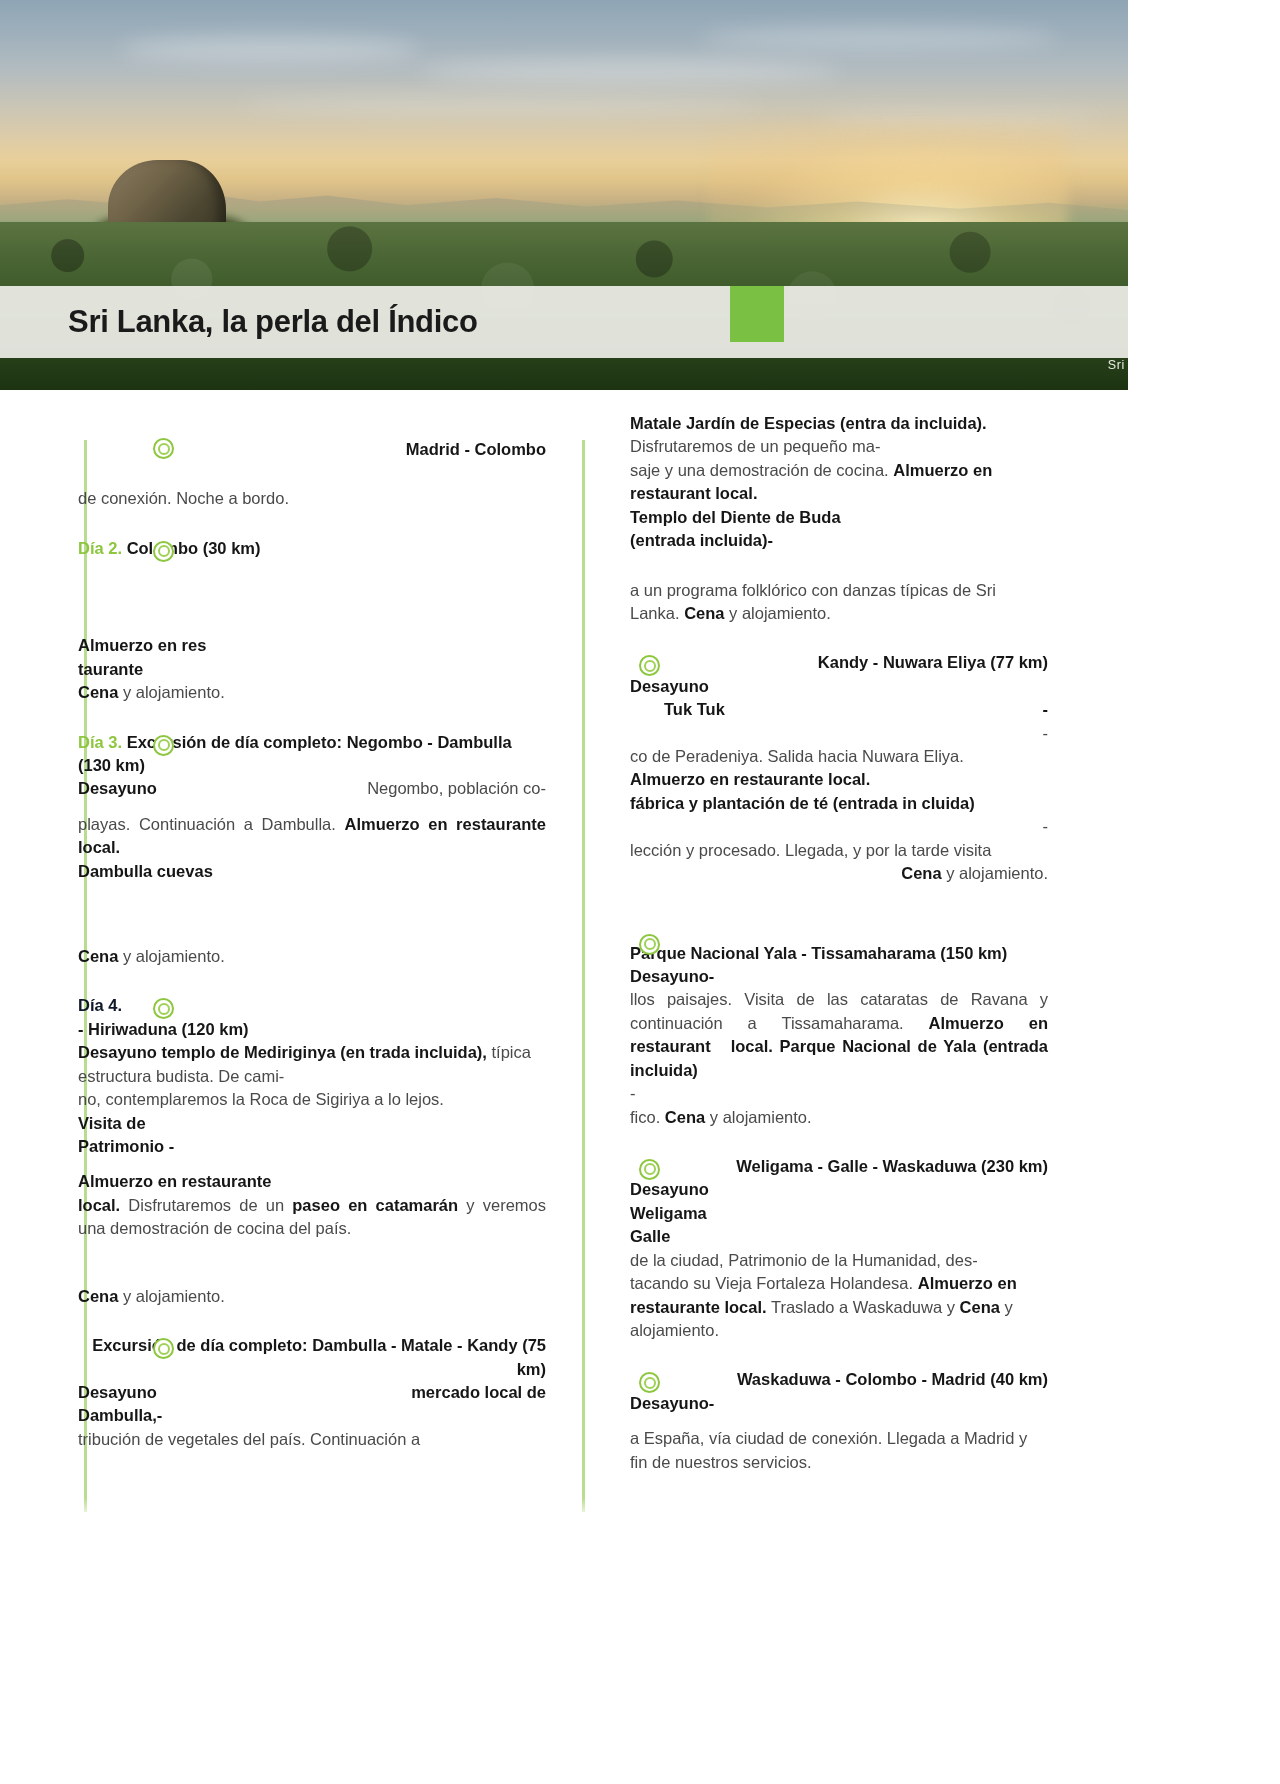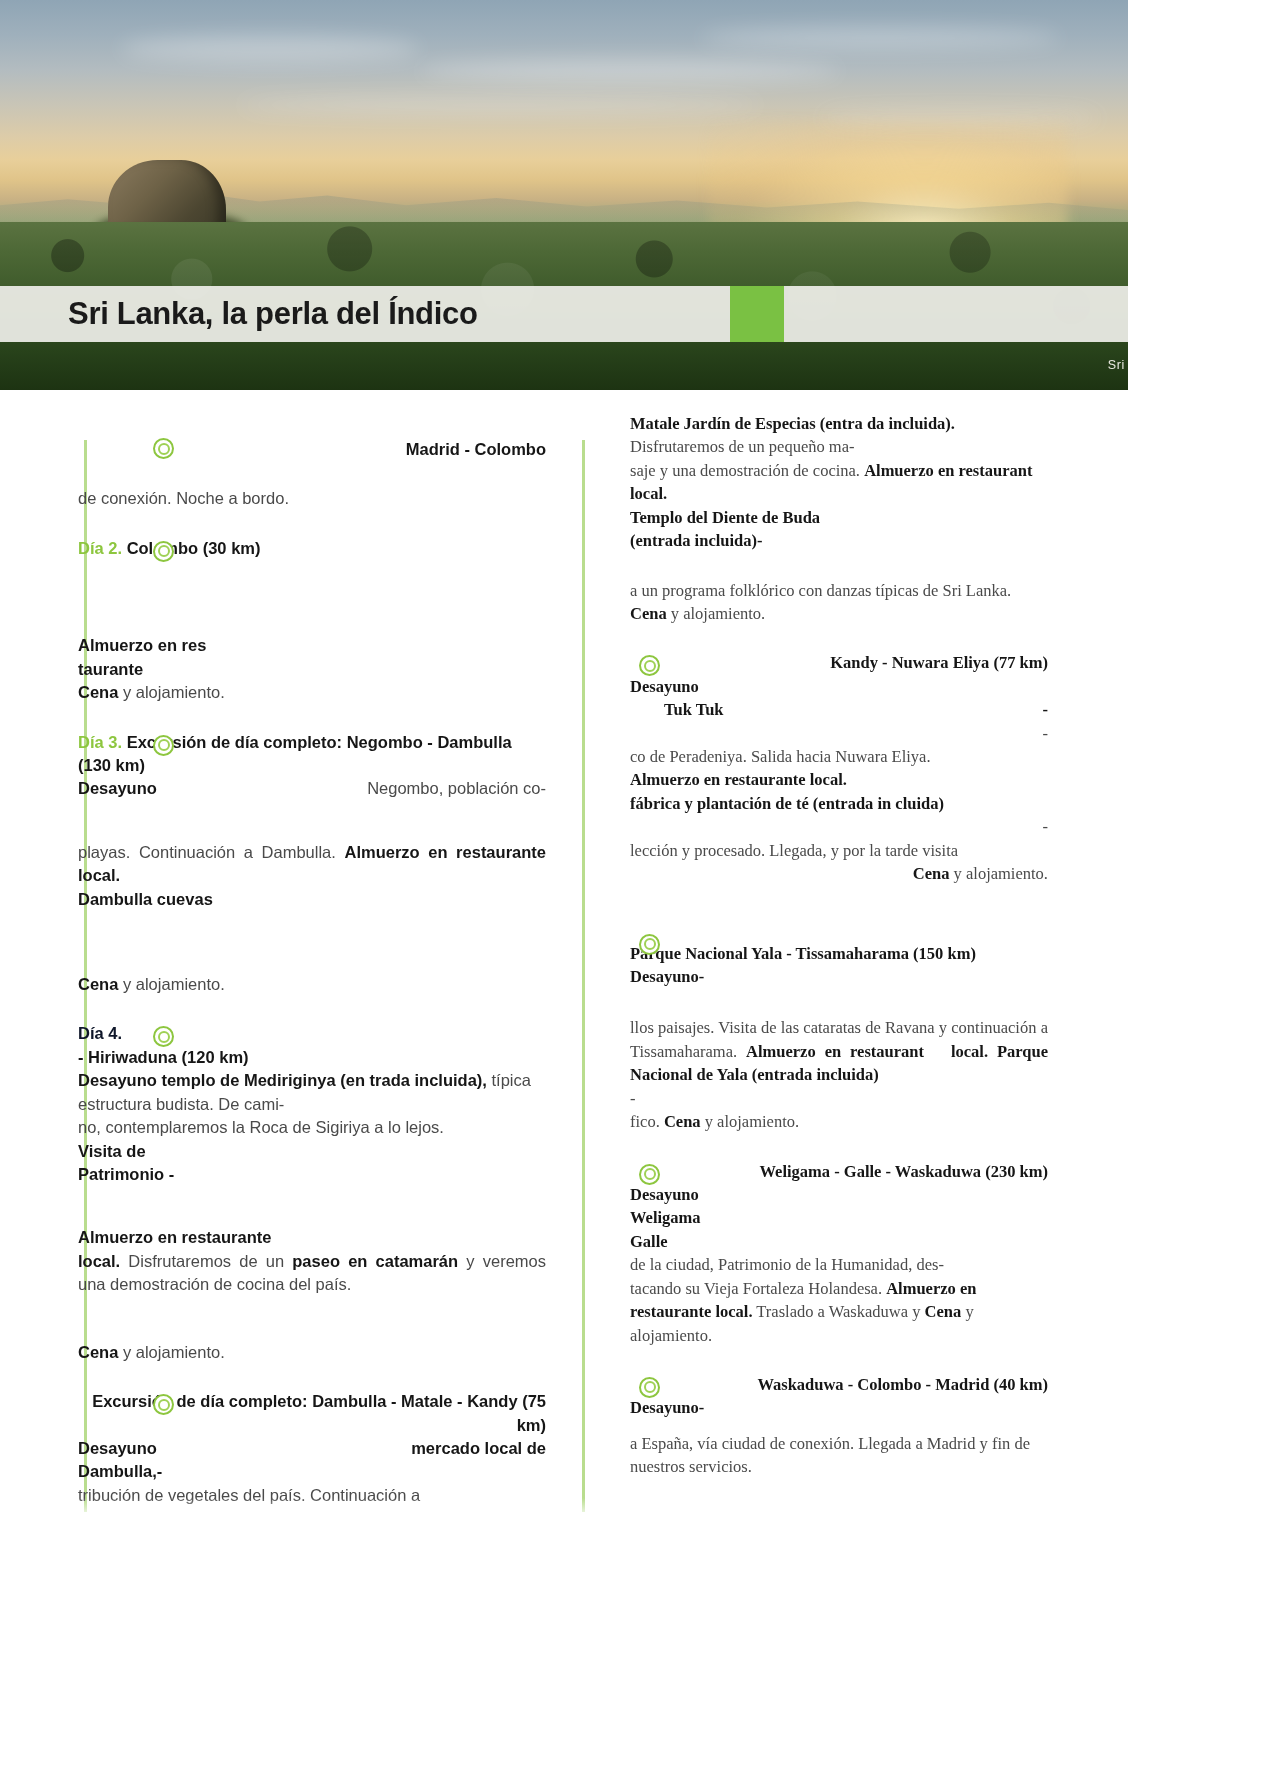--- a/index.html
+++ b/index.html
@@ -124,21 +124,21 @@
       radial-gradient(circle at 72% 44%, rgba(255,255,255,0.05) 0 24px, transparent 25px),
       radial-gradient(circle at 86% 18%, rgba(0,0,0,0.24) 0 20px, transparent 21px),
       radial-gradient(circle at 95% 50%, rgba(0,0,0,0.20) 0 18px, transparent 19px);
   }
 
   
   .title-bar {
     position: absolute;
     left: 0; top: 286px;
     width: 1128px;
-    height: 56px;
+    height: 72px;
     background: rgba(238,238,232,0.93);
     display: flex;
     align-items: center;
   }
   .title-text {
     margin-left: 68px;
     font-size: 31px;
     font-weight: bold;
     color: #1a1a1a;
     letter-spacing: -0.3px;
@@ -175,21 +175,21 @@
     height: 1110px;
     display: flex;
   }
   .column {
     position: relative;
     width: 564px;
     height: 100%;
     padding-left: 78px;
     padding-right: 18px;
   }
-  .column.right { padding-left: 66px; padding-right: 80px; font-family: Liberation Serif, serif; }
+  .column.right { padding-left: 66px; padding-right: 80px; }
 
   
   .rail {
     position: absolute;
     top: 28px;
     bottom: 10px;
     width: 3px;
     background: #b9dd8e;
   }
   .column.left  .rail { left: 84px; }
@@ -229,21 +229,21 @@
   }
   .b  { font-weight: bold; color: #161616; }
   .day-label { color: #8dc63f; font-weight: bold; }
   .heading {
     font-size: 16.5px;
     font-weight: bold;
     color: #161616;
     line-height: 1.42;
   }
   .center { text-align: right; }
-  .just { text-align: justify; margin-top: 28px; }
+  .just { text-align: justify; }
   .right-align { text-align: right; }
   .gap-s { height: 12px; }
   .gap-m { height: 26px; }
   .gap-l { height: 44px; }
   .gap-xl { height: 62px; }
 
   .fade-bottom {
     position: absolute;
     left: 0; bottom: 0;
     width: 1128px;

